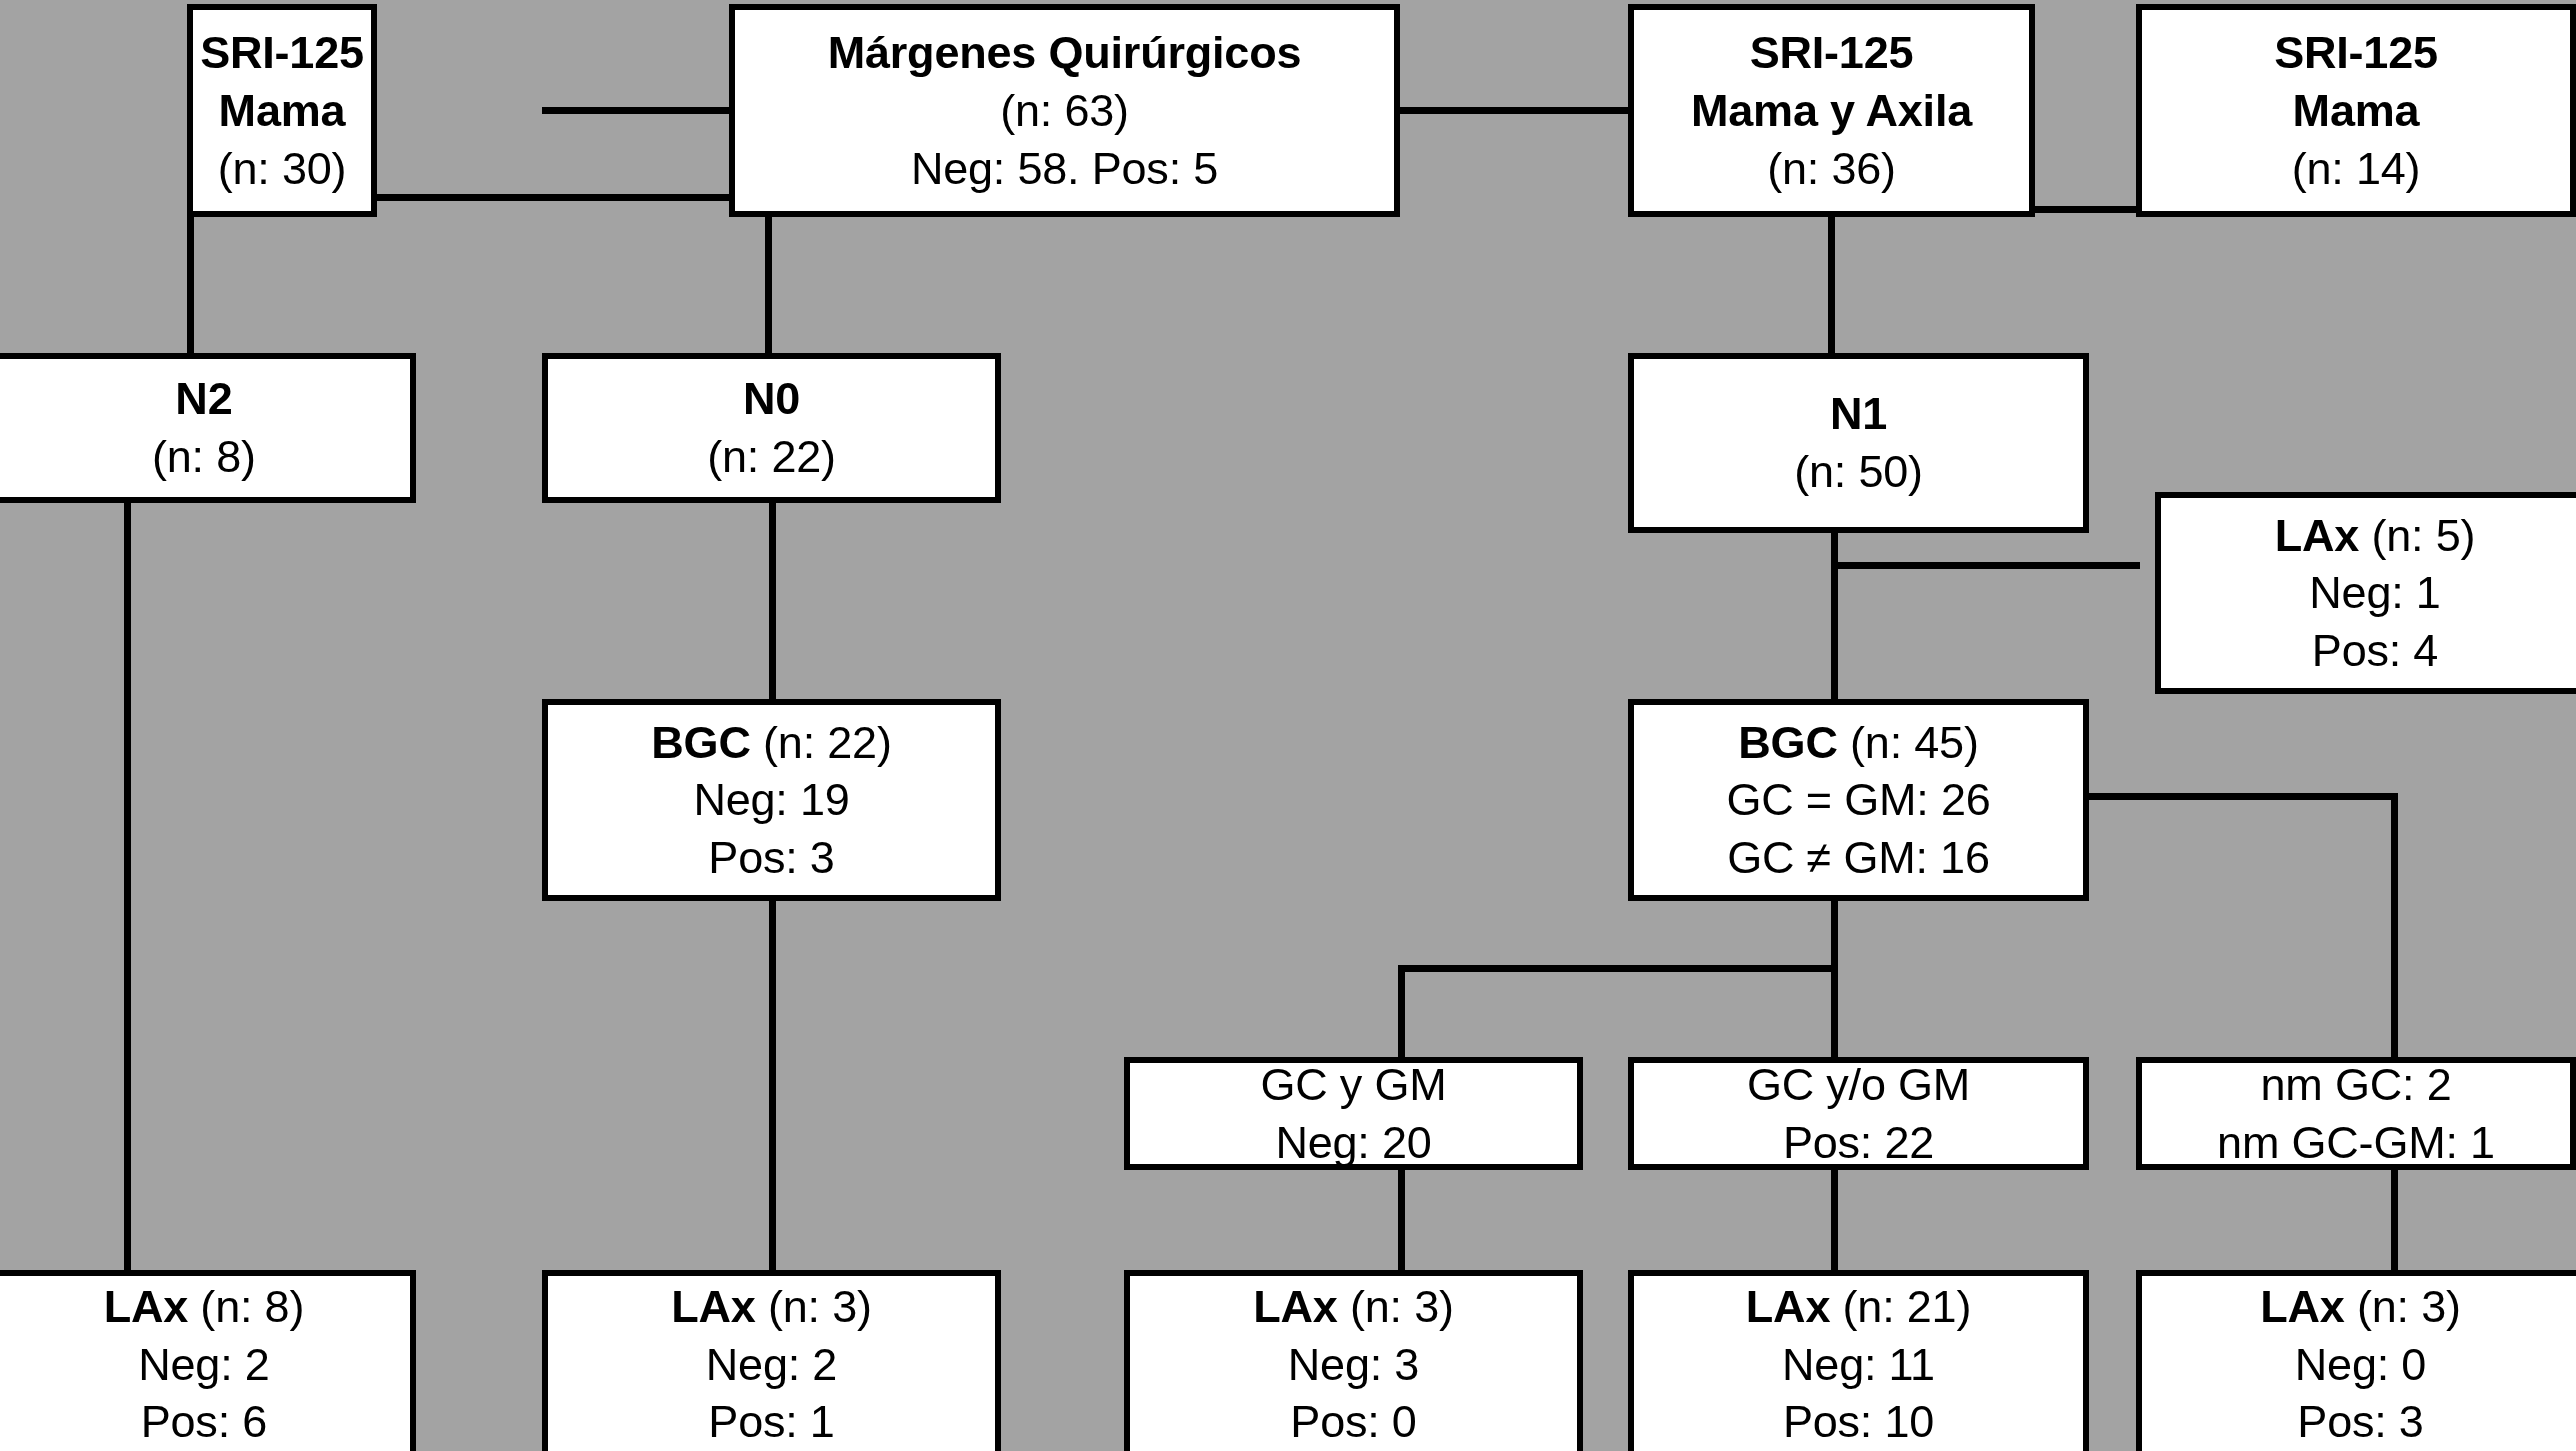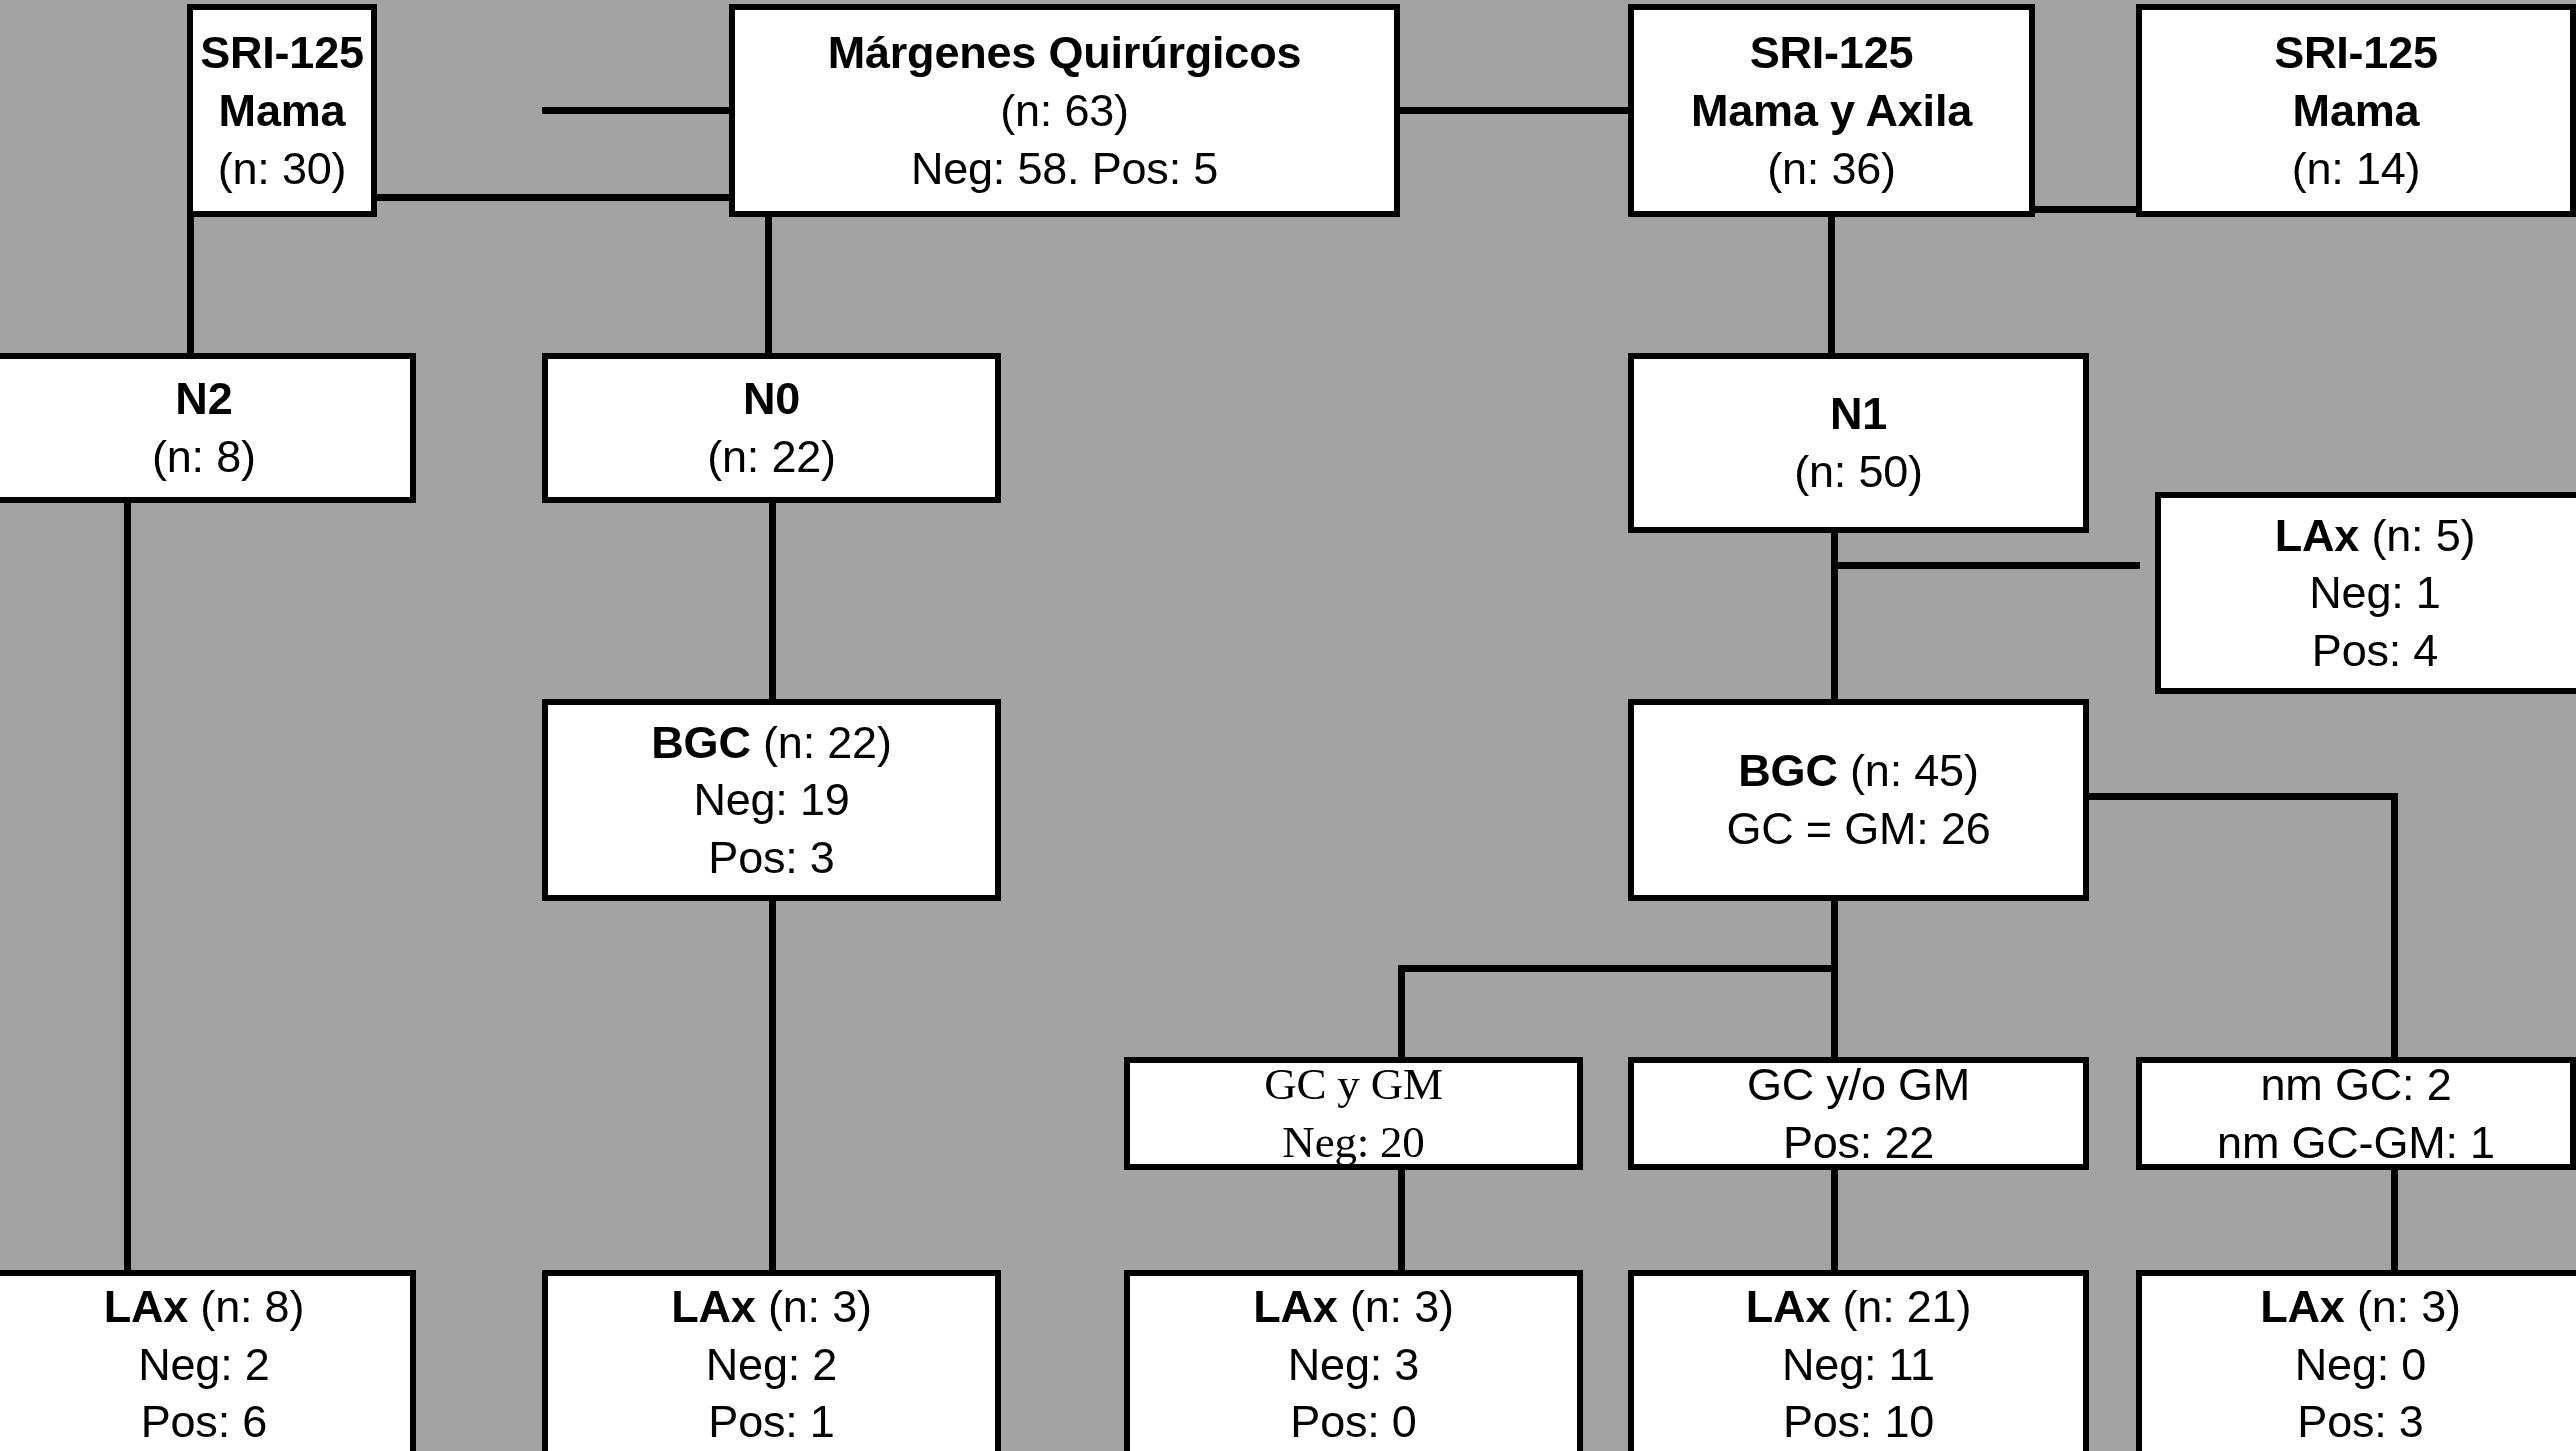--- a/index.html
+++ b/index.html
@@ -137,23 +137,24 @@
 
   <div class="node" style="left:542px; top:699px; width:459px; height:202px;">
     <span class="line mix"><b>BGC</b><span> (n: 22)</span></span>
     <span class="line">Neg: 19</span>
     <span class="line">Pos: 3</span>
   </div>
 
   <div class="node" style="left:1628px; top:699px; width:461px; height:202px;">
     <span class="line mix"><b>BGC</b><span> (n: 45)</span></span>
     <span class="line">GC = GM: 26</span>
+    <span class="line">GC ≠ GM: 16</span>
   </div>
 
-  <div class="node" style="left:1124px; top:1057px; width:459px; height:113px;font-family:Liberation Serif, serif;">
+  <div class="node" style="left:1124px; top:1057px; width:459px; height:113px;">
     <span class="line">GC y GM</span>
     <span class="line">Neg: 20</span>
   </div>
 
   <div class="node" style="left:1628px; top:1057px; width:461px; height:113px;">
     <span class="line">GC y/o GM</span>
     <span class="line">Pos: 22</span>
   </div>
 
   <div class="node" style="left:2136px; top:1057px; width:440px; height:113px;">

